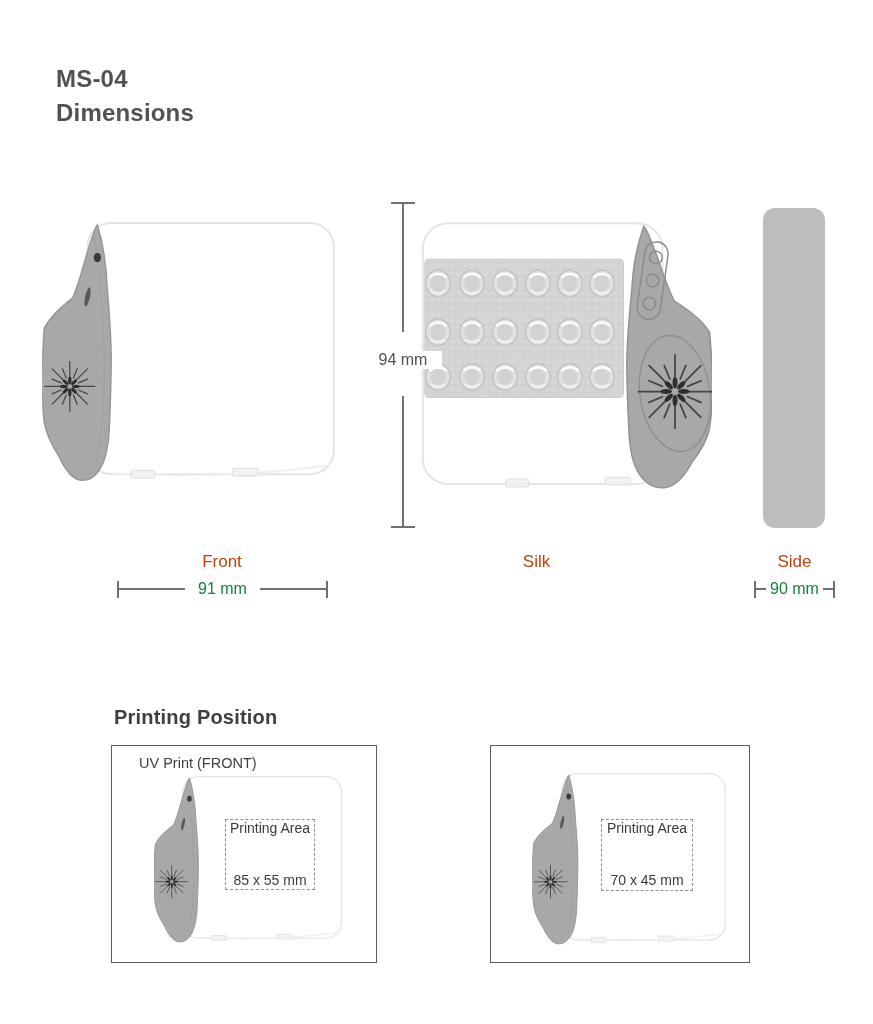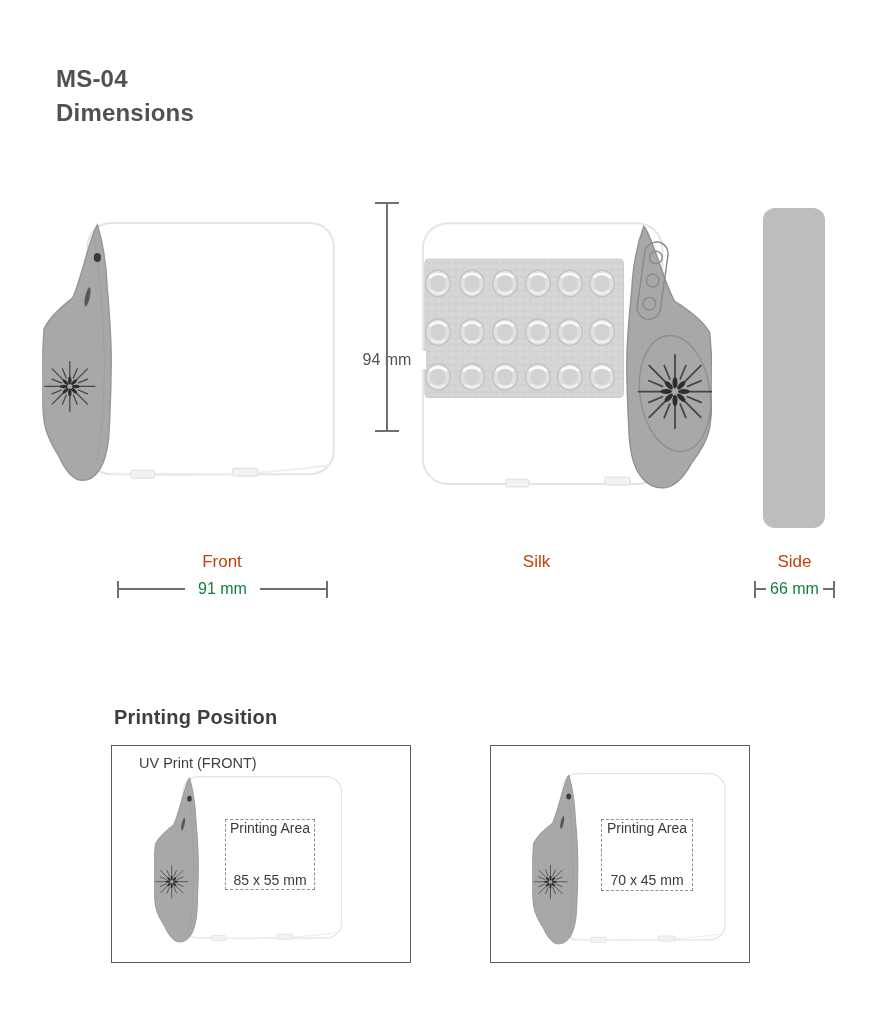--- a/index.html
+++ b/index.html
@@ -28,33 +28,33 @@
   
   .dim-row{top:580px;height:18px;display:flex;align-items:center;}
   .dim-row .tick{width:2px;height:17px;background:var(--dim-line);flex:0 0 auto;}
   .dim-row .line{flex:1 1 auto;height:1.5px;background:var(--dim-line);}
   .dim-row .dim-text{font-size:16px;color:#15803d;white-space:nowrap;flex:0 0 auto;}
   .row-front{left:117px;width:211px;}
   .row-front .dim-text{margin:0 13px;}
   .row-side{left:754px;width:81px;}
   .row-side .dim-text{margin:0 4px;}
   
-  .vdim{left:375px;top:202px;width:24px;height:230px;}
+  .vdim{left:391px;top:202px;width:24px;height:326px;}
   .vdim .cap{position:absolute;left:0;width:24px;height:2px;background:var(--dim-line);}
   .vdim .cap.top{top:0;}
   .vdim .cap.bot{bottom:0;}
   .vdim .seg{position:absolute;left:11px;width:1.5px;background:var(--dim-line);}
   .vdim .seg.s1{top:2px;height:128px;}
   .vdim .seg.s2{bottom:2px;height:130px;}
   .vdim .dim-text{position:absolute;top:149px;left:-27px;width:78px;text-align:center;font-size:16px;color:#515254;background:#fff;}
   .side-rect{left:763px;top:208px;width:62px;height:320px;border-radius:12px;background:var(--side-gray);}
   
   .section-title{left:114px;top:706px;font-size:20px;font-weight:700;color:var(--text-primary);letter-spacing:.2px;}
   .print-box{top:745px;height:218px;border:1px solid var(--panel-border);background:#fff;}
-  .box-uv{left:111px;width:300px;}
+  .box-uv{left:111px;width:266px;}
   .box-silk{left:490px;width:260px;}
   .print-box .box-title{position:absolute;top:9px;font-size:14.5px;color:#3f4042;}
   .box-uv .box-title{left:27px;}
   .box-silk .box-title{left:0;width:100%;text-align:center;}
   .print-area{position:absolute;border:1px dashed var(--dashed-border);background:rgba(255,255,255,.65);
     display:flex;flex-direction:column;align-items:center;justify-content:center;text-align:center;
     font-size:14px;line-height:1.55;color:#3a3b3d;gap:30px;}
   .pa-uv{left:113px;top:73px;width:90px;height:71px;}
   .pa-silk{left:110px;top:73px;width:92px;height:72px;}
   .prod{position:absolute;}
@@ -195,21 +195,21 @@
     <div class="tick"></div>
     <div class="line"></div>
     <div class="dim-text">91 mm</div>
     <div class="line"></div>
     <div class="tick"></div>
   </div>
 
   <div class="abs dim-row row-side">
     <div class="tick"></div>
     <div class="line"></div>
-    <div class="dim-text">66 mm</div>
+    <div class="dim-text">90 mm</div>
     <div class="line"></div>
     <div class="tick"></div>
   </div>
 
   <div class="abs section-title">Printing Position</div>
 
   <div class="abs print-box box-uv">
     <div class="box-title">UV Print (FRONT)</div>
     <svg class="prod" style="left:42px;top:28px" width="190" height="171" viewBox="0 0 300 270">
         <use href="#sym-front"></use>

